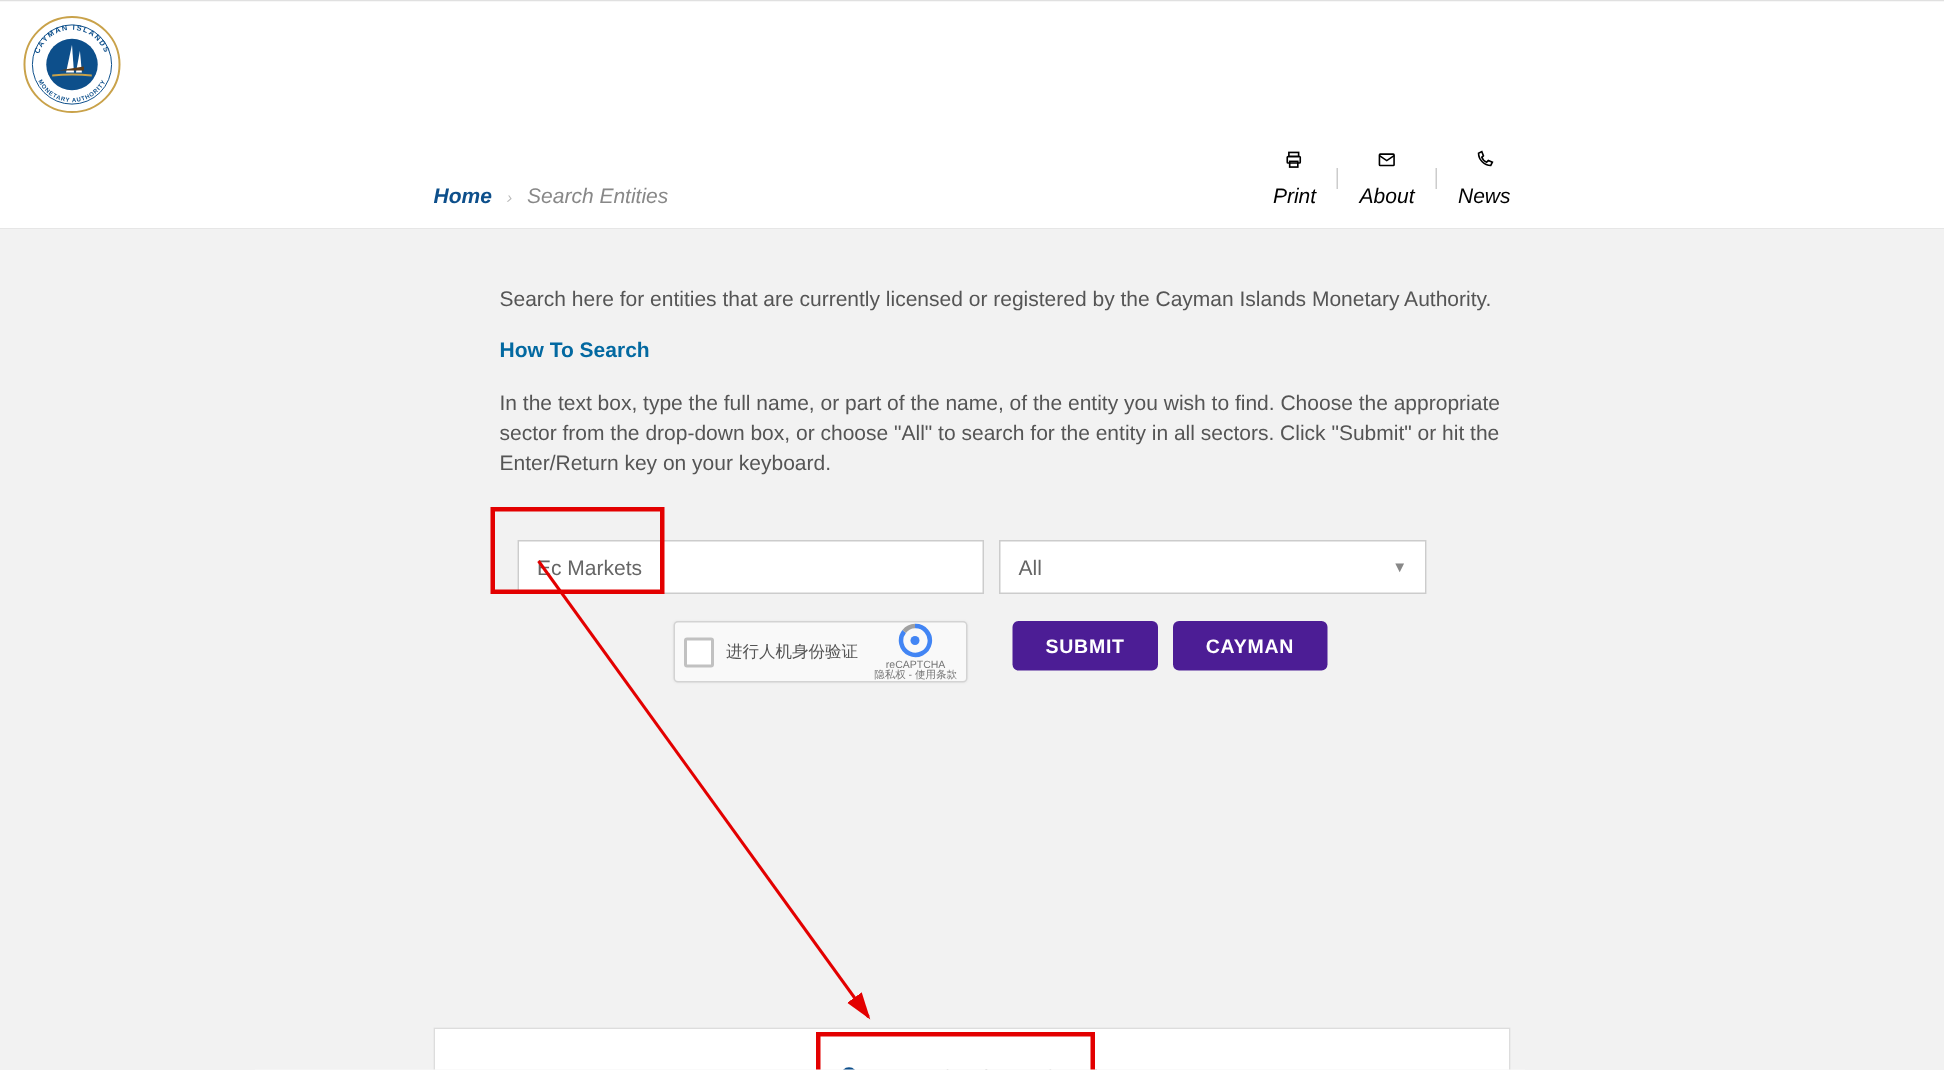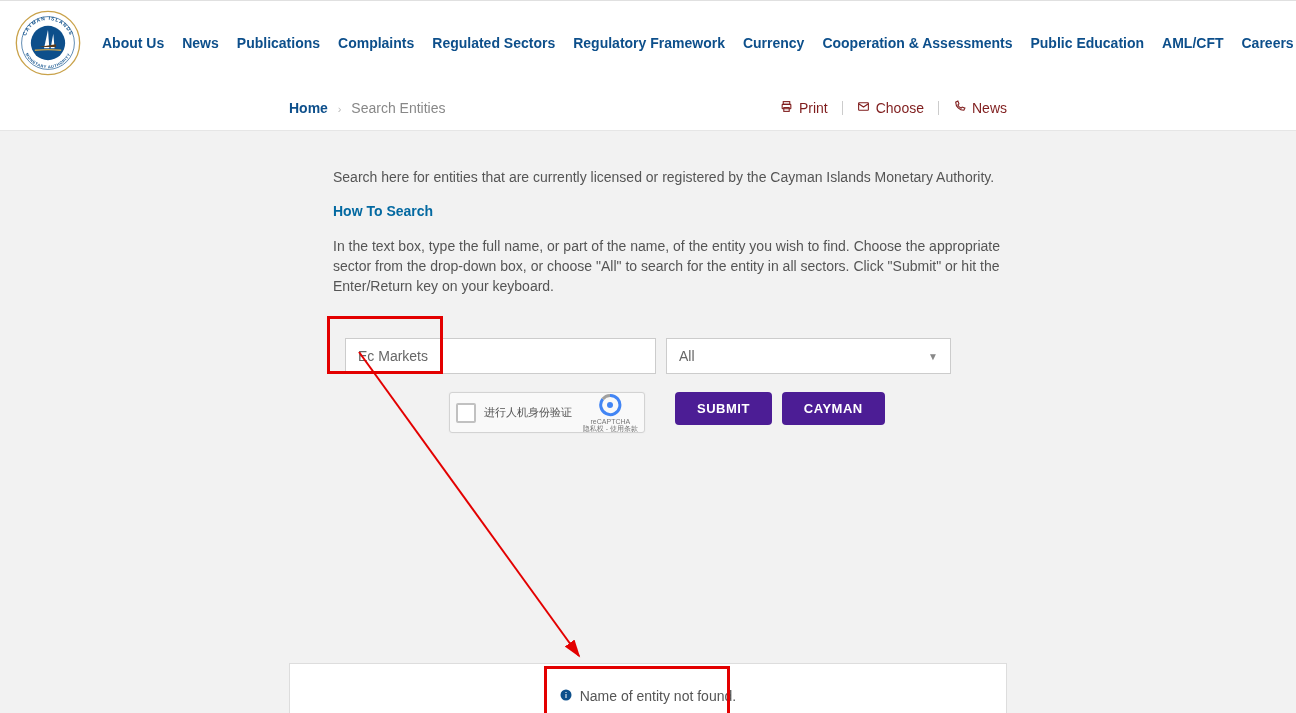--- a/index.html
+++ b/index.html
@@ -29,27 +29,27 @@
   nav.main-nav > a {
     color: #0d4f8b; font-size: 14px; font-weight: 600; text-decoration: none;
     white-space: nowrap;
   }
   .page-body { background: #f2f2f2; min-height: 630px; }
   .sub-header {
     background: #fff; border-bottom: 1px solid #e6e6e6;
     padding: 14px 0;
   }
   .sub-header-inner {
-    width: 718px; margin: 0 auto; display: flex; justify-content: space-between; align-items: flex-end;
+    width: 718px; margin: 0 auto; display: flex; justify-content: space-between; align-items: flex-end; font-style: italic;
   }
   .breadcrumb { font-size: 14px; color: #888; }
   .breadcrumb a { color: #0d4f8b; font-weight: 600; text-decoration: none; }
   .breadcrumb .sep { margin: 0 6px; color: #bbb; font-size: 11px; }
   .actions { display: flex; align-items: center; gap: 14px; font-size: 14px; }
-  .actions .act { color: #7f1d1d; display: flex; align-items: center; gap: 6px; text-decoration: none; font-weight: 500; }
+  .actions .act { color: #000000; display: flex; align-items: center; gap: 6px; text-decoration: none; font-weight: 500; flex-direction: column; }
   .actions .divider { width: 1px; height: 14px; background: #ccc; }
   .content { width: 718px; margin: 0 auto; padding: 36px 0 40px; }
   .intro, .howto, .instr { font-size: 14px; color: #555; line-height: 1.45; margin-bottom: 14px; margin-left: 44px; }
   .howto { font-weight: 700; color: #0369a1; }
   .form-area { padding: 28px 56px 0; }
   .form-row { display: flex; gap: 10px; margin-bottom: 18px; position: relative; }
   .text-input {
     flex: 1; height: 36px; border: 1px solid #ccc; background: #fff;
     padding: 0 12px; font-size: 14px; color: #666;
   }
@@ -104,34 +104,20 @@
       <path id="bot-arc" d="M12,50 A38,38 0 0,0 88,50" fill="none"></path>
       <text font-size="7.5" fill="#0d4f8b" font-weight="700" letter-spacing="1.5"><textPath href="#top-arc" startOffset="50%" text-anchor="middle">CAYMAN ISLANDS</textPath></text>
       <text font-size="6" fill="#0d4f8b" font-weight="700" letter-spacing="0.8"><textPath href="#bot-arc" startOffset="50%" text-anchor="middle">MONETARY AUTHORITY</textPath></text>
       <circle cx="50" cy="50" r="26" fill="#0d4f8b"></circle>
       <path d="M30 60 Q50 58 70 60 L70 62 Q50 60 30 62 Z" fill="#c9a24a"></path>
       <path d="M44 58 L50 30 L52 58 Z" fill="#fff"></path>
       <path d="M54 58 L58 36 L60 58 Z" fill="#fff"></path>
       <path d="M36 56 L62 52 L62 56 Z" fill="#5a3a1a"></path>
     </svg>
   </div>
-  <nav class="main-nav">
-    <a href="#">About Us</a>
-    <a href="#">News</a>
-    <a href="#">Publications</a>
-    <a href="#">Complaints</a>
-    <a href="#">Regulated Sectors</a>
-    <a href="#">Regulatory Framework</a>
-    <a href="#">Currency</a>
-    <a href="#">Cooperation &amp; Assessments</a>
-    <a href="#">Public Education</a>
-    <a href="#">AML/CFT</a>
-    <a href="#">Careers</a>
-
-  </nav>
 </header>
 
 <div class="sub-header">
   <div class="sub-header-inner">
     <div class="breadcrumb">
       <a href="#">Home</a>
       <span class="sep">›</span>
       <span>Search Entities</span>
     </div>
     <div class="actions">
@@ -142,21 +128,21 @@
               <rect x="7" y="14" width="10" height="7"></rect>
             </svg></span>
         <span>Print</span>
       </a>
       <span class="divider"></span>
       <a href="#" class="act">
         <span><svg width="13" height="13" viewBox="0 0 24 24" fill="none" stroke="currentColor" stroke-width="2">
               <rect x="3" y="5" width="18" height="14" rx="1"></rect>
               <path d="M3 7l9 6 9-6"></path>
             </svg></span>
-        <span>Choose</span>
+        <span>About</span>
       </a>
       <span class="divider"></span>
       <a href="#" class="act">
         <span><svg width="13" height="13" viewBox="0 0 24 24" fill="none" stroke="currentColor" stroke-width="2">
               <path d="M5 4c0 8 7 15 15 15l2-4-5-2-2 2c-3-1-5-3-6-6l2-2-2-5-4 2z"></path>
             </svg></span>
         <span>News</span>
       </a>
     </div>
   </div>

